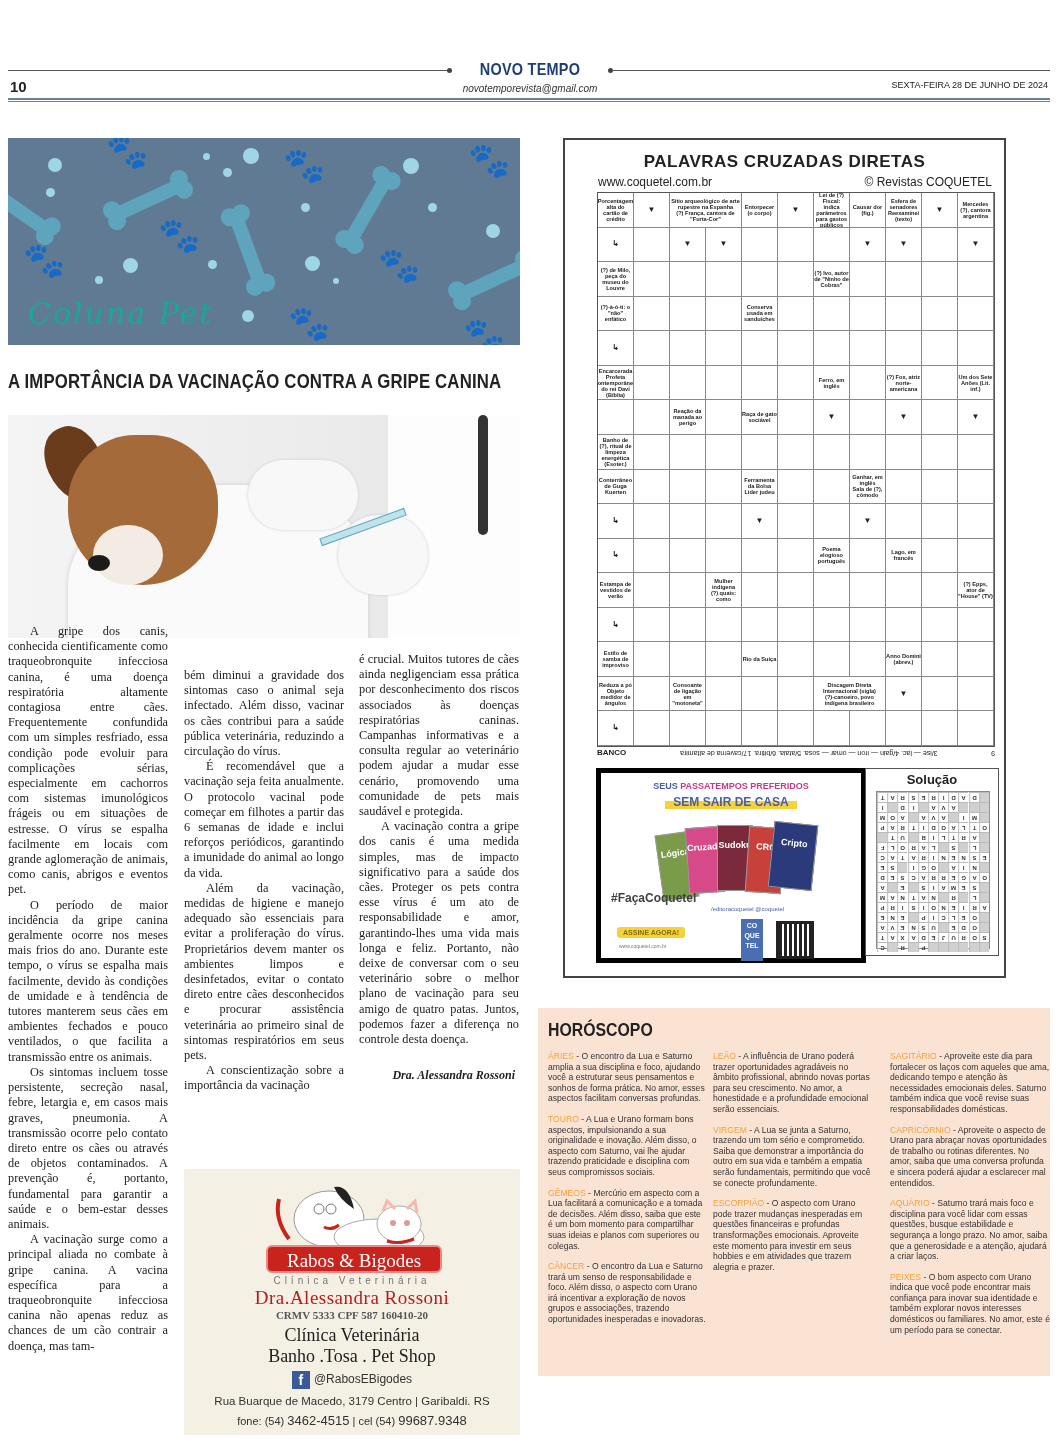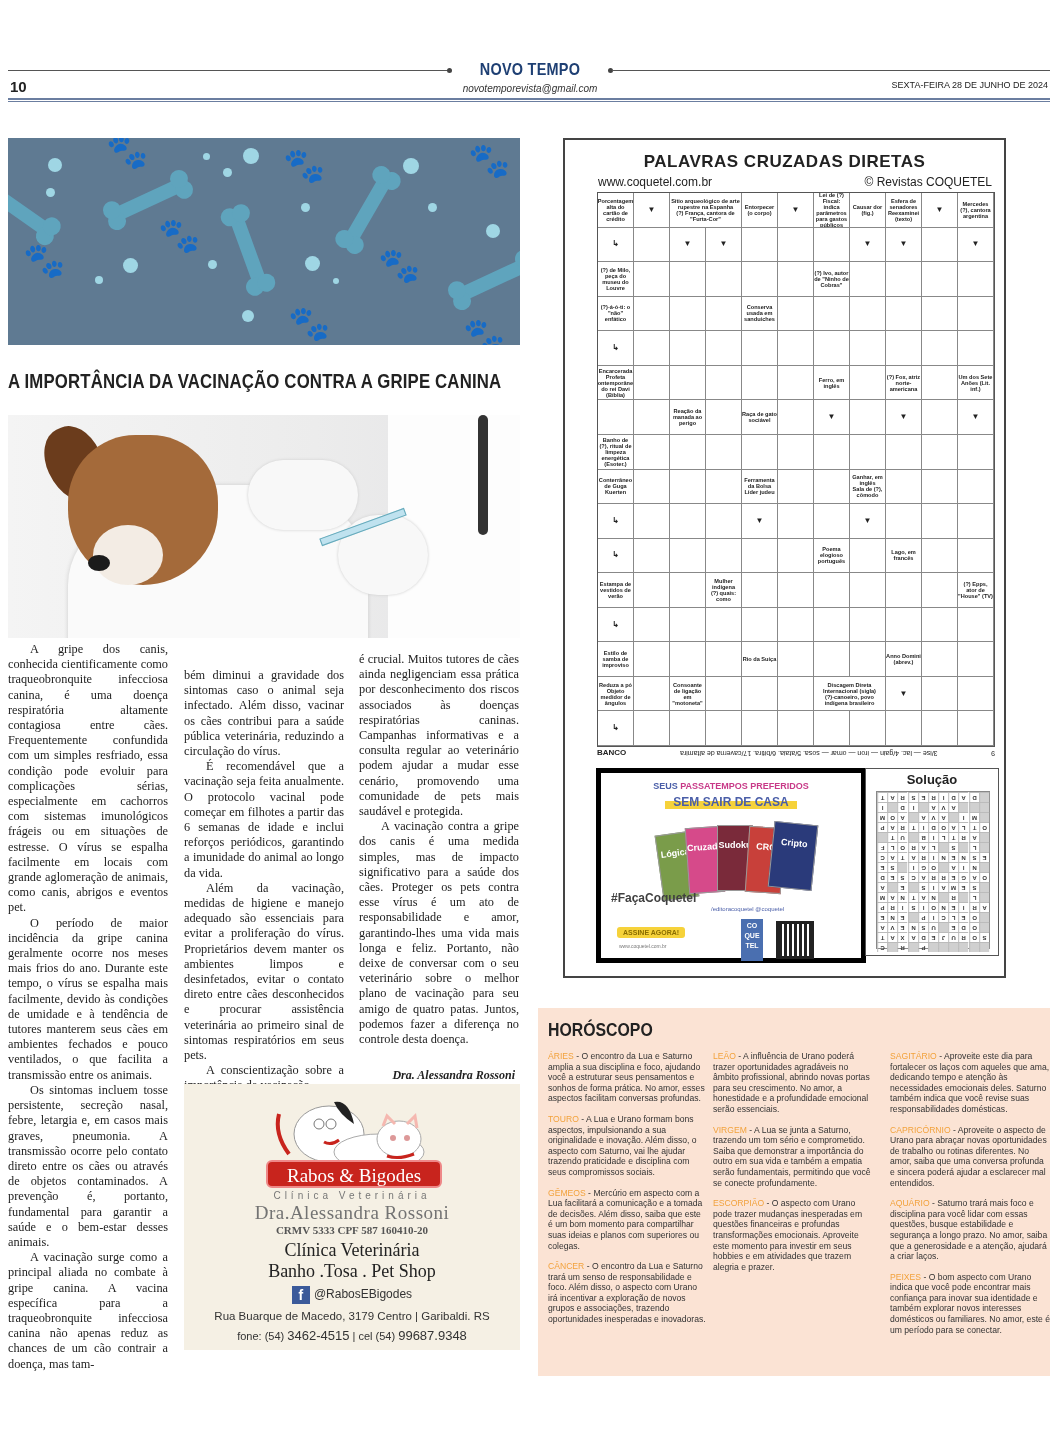--- a/index.html
+++ b/index.html
@@ -36,32 +36,32 @@
   .photo .dog-nose { position: absolute; left: 80px; top: 140px; width: 22px; height: 16px; background: #1b1b1b; border-radius: 50%; }
   .photo .dog-ear { position: absolute; left: 40px; top: 10px; width: 55px; height: 80px; background: #6b3c1c; border-radius: 50% 50% 30% 60%; transform: rotate(-25deg); }
   .photo .glove { position: absolute; background: #f8f8f8; border-radius: 40px; box-shadow: 0 0 3px #ccc; }
   .photo .coat { position: absolute; left: 380px; top: 0; width: 140px; height: 230px; background: #fdfdfd; }
   .photo .syringe { position: absolute; left: 310px; top: 108px; width: 90px; height: 8px; background: #bfe2ef; transform: rotate(-20deg); border: 1px solid #6ab; }
   .photo .steth { position: absolute; left: 470px; top: 0; width: 10px; height: 120px; background: #333; border-radius: 5px; }
 
   
   .col { position: absolute; font-family: "Liberation Serif", serif; font-size: 12.3px; line-height: 15.2px; color: #222; text-align: justify; hyphens: auto; }
   .col p { text-indent: 22px; }
-  .col1 { left: 8px; top: 642px; width: 160px; font-family: Liberation Serif, serif; }
+  .col1 { left: 8px; top: 624px; width: 160px; font-family: Liberation Serif, serif; }
   .col2 { left: 184px; top: 652px; width: 160px; margin-top: 16px; }
   .col3 { left: 359px; top: 652px; width: 160px; }
   .sig { position: absolute; left: 359px; top: 1068px; width: 156px; text-align: right; font-family: "Liberation Serif", serif; font-style: italic; font-weight: bold; font-size: 12px; color: #222; }
 
   
-  .ad { position: absolute; left: 184px; top: 1084px; width: 336px; height: 266px; background: #f5f0e4; text-align: center; }
+  .ad { position: absolute; left: 184px; top: 1169px; width: 336px; height: 266px; background: #f5f0e4; text-align: center; }
   .ad .art { position: absolute; left: 85px; top: 10px; width: 170px; height: 80px; }
   .ad .logo-box { position: absolute; left: 82px; top: 76px; width: 176px; height: 28px; background: #c8241d; border-radius: 6px; border: 2px solid #e88; }
   .ad .logo-text { position: absolute; left: 0; top: 3px; width: 100%; text-align: center; font-family: "Liberation Serif", serif; font-size: 19px; color: #fff; }
   .ad .sub { position: absolute; left: 0; top: 106px; width: 100%; font-size: 10px; letter-spacing: 4px; color: #777; }
-  .ad .doctor { position: absolute; left: 0; top: 118px; width: 100%; font-family: "Liberation Serif", serif; font-size: 19px; color: #737373; letter-spacing: 0.5px; }
+  .ad .doctor { position: absolute; left: 0; top: 118px; width: 100%; font-family: "Liberation Serif", serif; font-size: 19px; color: #b91c1c; letter-spacing: 0.5px; }
   .ad .crmv { position: absolute; left: 0; top: 140px; width: 100%; font-family: "Liberation Serif", serif; font-weight: bold; font-size: 11px; color: #555; }
   .ad .l1 { position: absolute; left: 0; top: 156px; width: 100%; font-family: "Liberation Serif", serif; font-size: 18px; color: #222; }
   .ad .l2 { position: absolute; left: 0; top: 177px; width: 100%; font-family: "Liberation Serif", serif; font-size: 18px; color: #222; }
   .ad .fb { position: absolute; left: 0; top: 202px; width: 100%; font-size: 12px; color: #333; }
   .ad .fb .fb-icon { display: inline-block; width: 18px; height: 18px; background: #3b5a9a; color: #fff; font-weight: bold; font-size: 14px; line-height: 18px; vertical-align: middle; margin-right: 4px; }
   .ad .addr { position: absolute; left: 0; top: 226px; width: 100%; font-size: 11.5px; color: #333; }
   .ad .phone { position: absolute; left: 0; top: 244px; width: 100%; font-size: 11px; color: #333; }
   .ad .phone b { font-size: 13px; font-weight: normal; }
 
   
@@ -141,20 +141,21 @@
   <span class="bone" style="left:445px;top:135px;transform:rotate(-25deg);"></span>
   <span class="bone" style="left:-30px;top:65px;transform:rotate(35deg);"></span>
   <span class="paw" style="left:98px;top:-4px;">🐾</span>
   <span class="paw" style="left:150px;top:80px;">🐾</span>
   <span class="paw" style="left:15px;top:105px;">🐾</span>
   <span class="paw" style="left:275px;top:10px;">🐾</span>
   <span class="paw" style="left:370px;top:110px;">🐾</span>
   <span class="paw" style="left:280px;top:168px;">🐾</span>
   <span class="paw" style="left:460px;top:5px;">🐾</span>
   <span class="paw" style="left:455px;top:180px;">🐾</span>
+  <div class="script">Coluna Pet</div>
 </div>
 
 <h1 class="headline">A IMPORTÂNCIA DA VACINAÇÃO CONTRA A GRIPE CANINA</h1>
 
 <div class="photo" title="Cachorro recebendo vacina de veterinário">
   <div class="coat"></div>
   <div class="steth"></div>
   <div class="dog-body"></div>
   <div class="dog-ear"></div>
   <div class="dog-head"></div>

